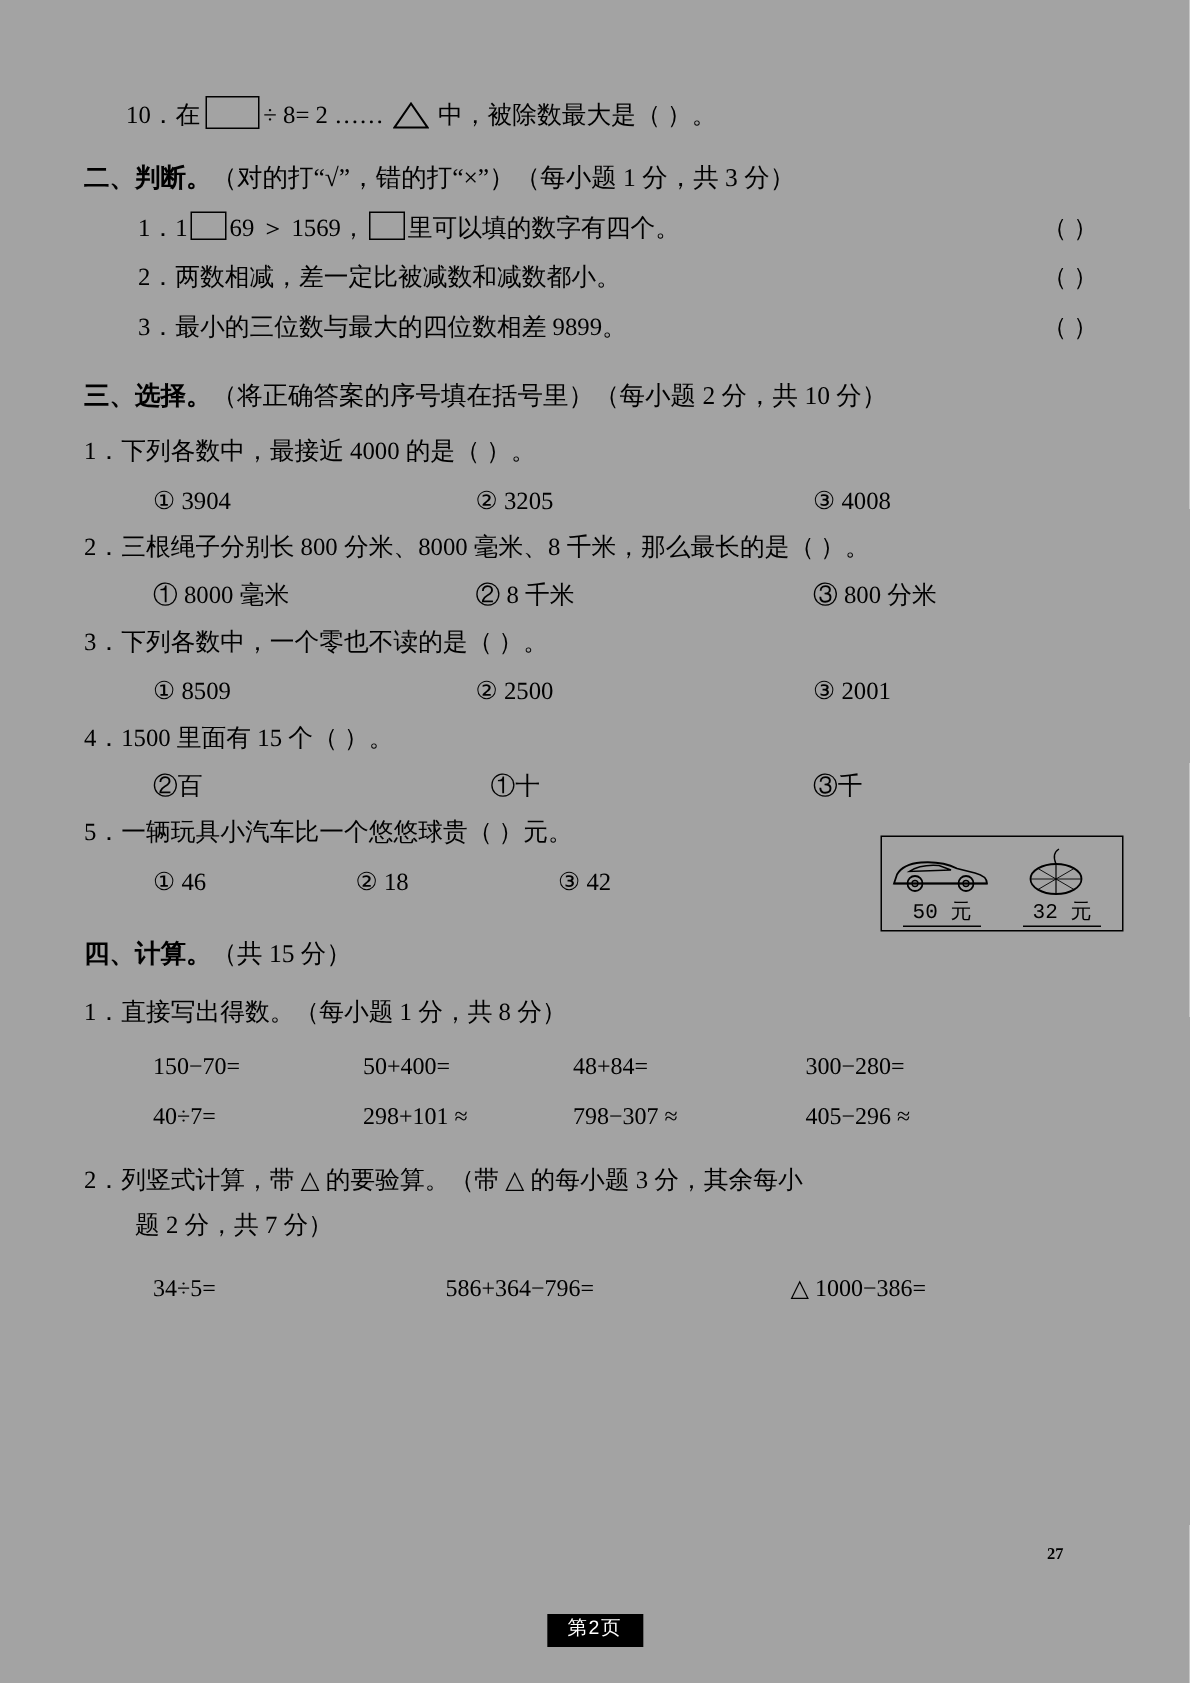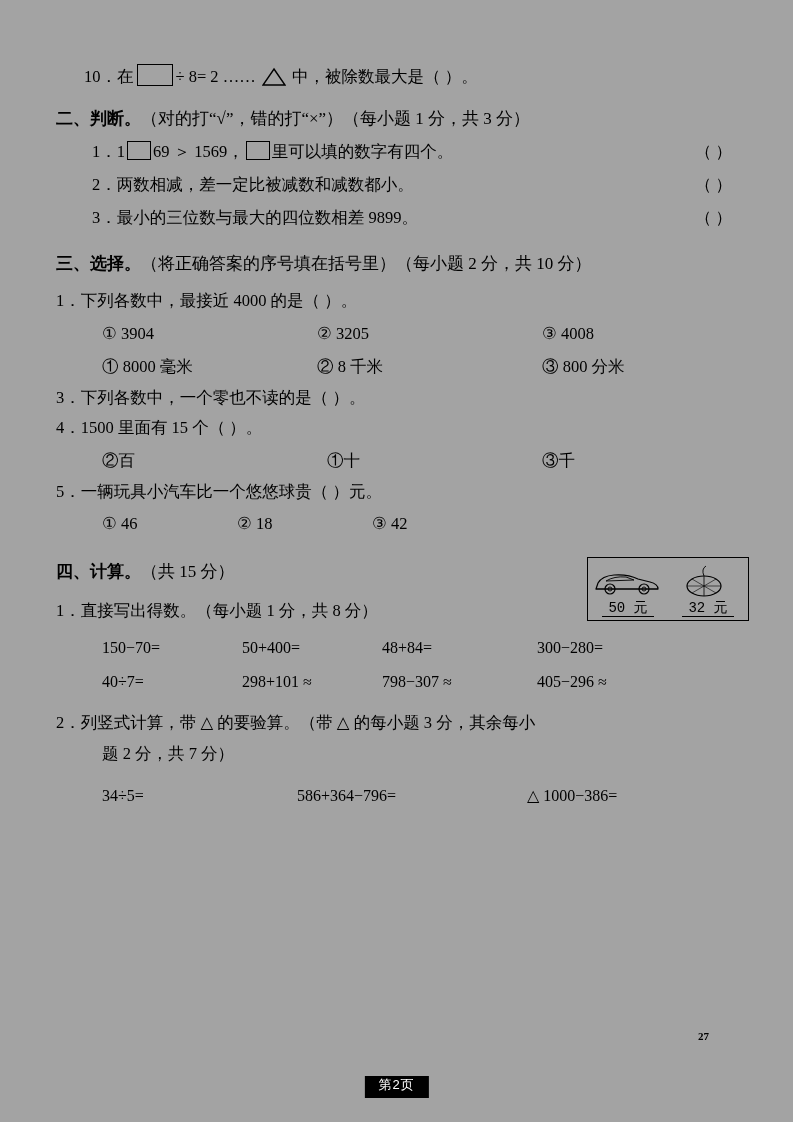--- a/index.html
+++ b/index.html
@@ -27,21 +27,21 @@
     left: 56px;
     top: 62px;
     width: 680px;
   }
   .line {
     font-size: 16.5px;
     line-height: 1.85;
     white-space: nowrap;
   }
   .indent1 { }
-  .indent2 { margin-left: 46px; }
+  .indent2 { margin-left: 34px; }
   .sec-title {
     font-size: 17px;
     font-weight: bold;
     line-height: 1.9;
     margin-top: 6px;
   }
   .sec-title .norm {
     font-weight: normal;
   }
   .box {
@@ -167,27 +167,33 @@
       <span>三、选择。</span><span class="norm">（将正确答案的序号填在括号里）（每小题 2 分，共 10 分）</span>
     </div>
 
     <div class="line indent1" style="margin-top:6px;">1．下列各数中，最接近 4000 的是（          ）。</div>
     <div class="opt-row">
       <div style="width:215px;">① 3904</div>
       <div style="width:225px;">② 3205</div>
       <div>③ 4008</div>
     </div>
 
+    <div class="line indent1">2．三根绳子分别长 800 分米、8000 毫米、8 千米，那么最长的是（          ）。</div>
     <div class="opt-row">
       <div style="width:215px;">① 8000 毫米</div>
       <div style="width:225px;">② 8 千米</div>
       <div>③ 800 分米</div>
     </div>
 
     <div class="line indent1">3．下列各数中，一个零也不读的是（          ）。</div>
+    <div class="opt-row">
+      <div style="width:215px;">① 8509</div>
+      <div style="width:225px;">② 2500</div>
+      <div>③ 2001</div>
+    </div>
 
     <div class="line indent1">4．1500 里面有 15 个（          ）。</div>
     <div class="opt-row">
       <div style="width:225px;">②百</div>
       <div style="width:215px;">①十</div>
       <div>③千</div>
     </div>
 
     <div class="line indent1">5．一辆玩具小汽车比一个悠悠球贵（          ）元。</div>
     <div class="opt-row">

